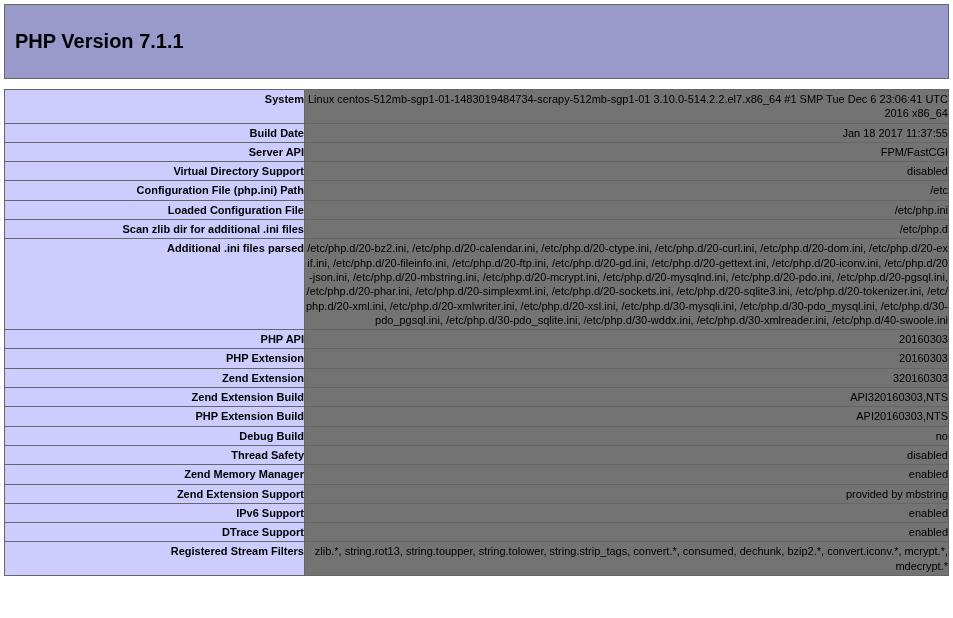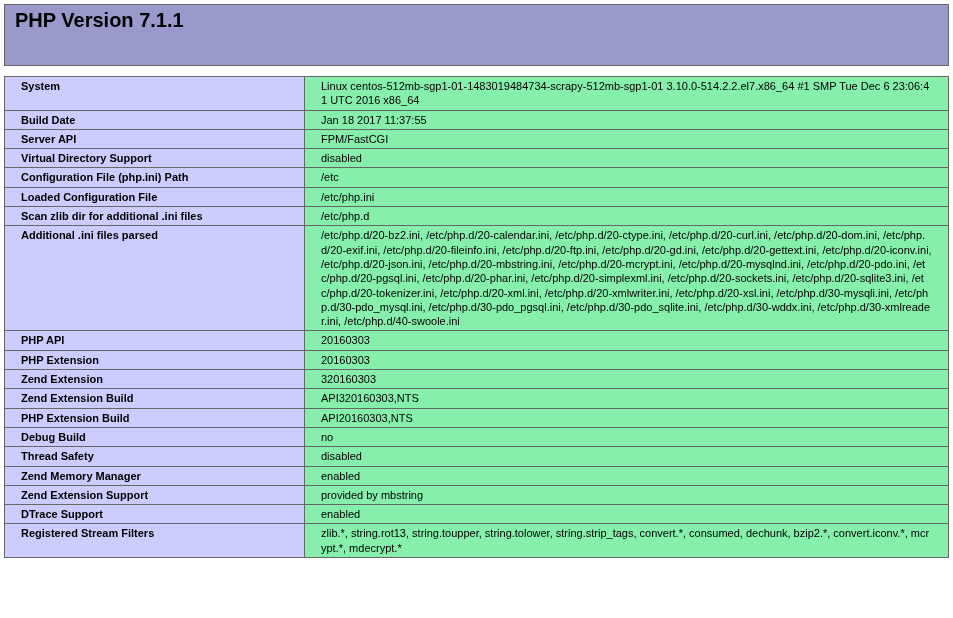--- a/index.html
+++ b/index.html
@@ -5,21 +5,21 @@
     * { margin: 0; padding: 0; box-sizing: border-box; }
     body {
       font-family: Arial, Helvetica, sans-serif;
       font-size: 11px;
       background: #ffffff;
       padding: 4px;
     }
     .header-box {
       background: #9999cc;
       border: 1px solid #666;
-      padding: 4px 10px;
+      padding: 25px 10px;
       margin-bottom: 10px;
       position: relative;
       min-height: 62px;
     }
     .header-title {
       font-size: 20px;
       font-weight: bold;
       color: #000;
     }
     .php-logo {
@@ -28,31 +28,32 @@
       top: 50%;
       transform: translateY(-50%);
     }
     table.info {
       width: 100%;
       border-collapse: collapse;
       margin-bottom: 8px;
     }
     table.info td {
       border: 1px solid #666;
-      padding: 2px 16px;
+      padding: 2px 0;
       vertical-align: top;
       line-height: 1.3;
+      text-align: right;
     }
     td.label {
       background: #ccccff;
       font-weight: bold;
       width: 300px;
     }
     td.value {
-      background: #86efac;
+      background: #737373;
       word-break: break-all;
     }
   </style>
 </head>
 <body>
 
 <div class="header-box">
   <div class="header-title">PHP Version 7.1.1</div>
 </div>
 
@@ -120,20 +121,24 @@
       </tr>
       <tr>
         <td class="label">Zend Memory Manager</td>
         <td class="value">enabled</td>
       </tr>
       <tr>
         <td class="label">Zend Extension Support</td>
         <td class="value">provided by mbstring</td>
       </tr>
       <tr>
+        <td class="label">IPv6 Support</td>
+        <td class="value">enabled</td>
+      </tr>
+      <tr>
         <td class="label">DTrace Support</td>
         <td class="value">enabled</td>
       </tr>
       <tr>
         <td class="label">Registered Stream Filters</td>
         <td class="value">zlib.*, string.rot13, string.toupper, string.tolower, string.strip_tags, convert.*, consumed, dechunk, bzip2.*, convert.iconv.*, mcrypt.*, mdecrypt.*</td>
       </tr>
     </tbody>
 </table>
 

